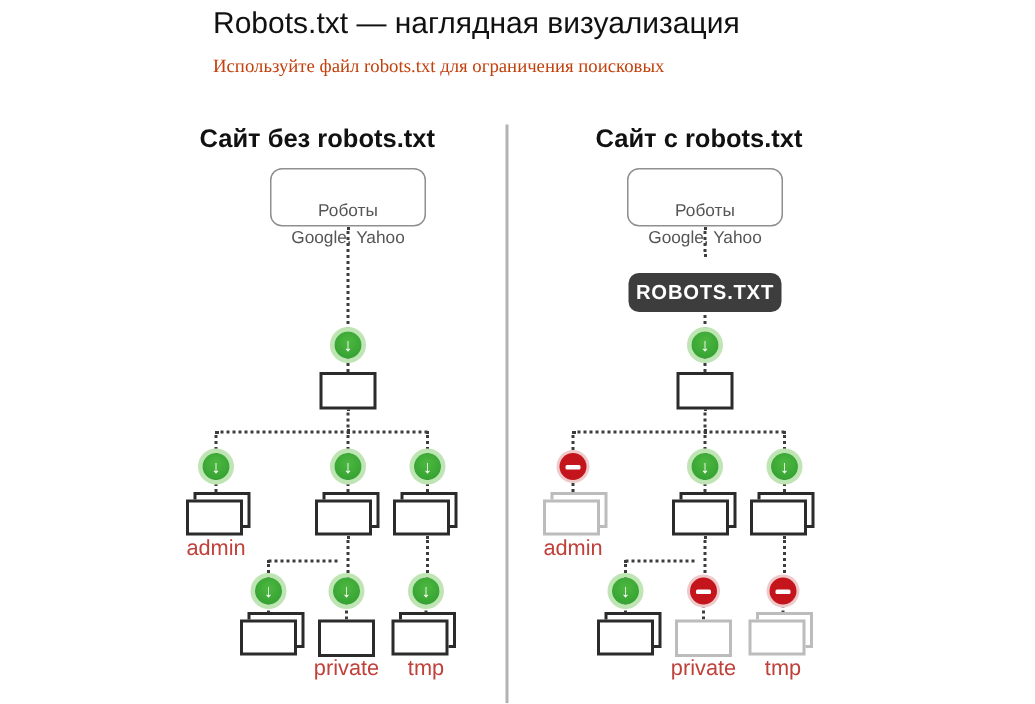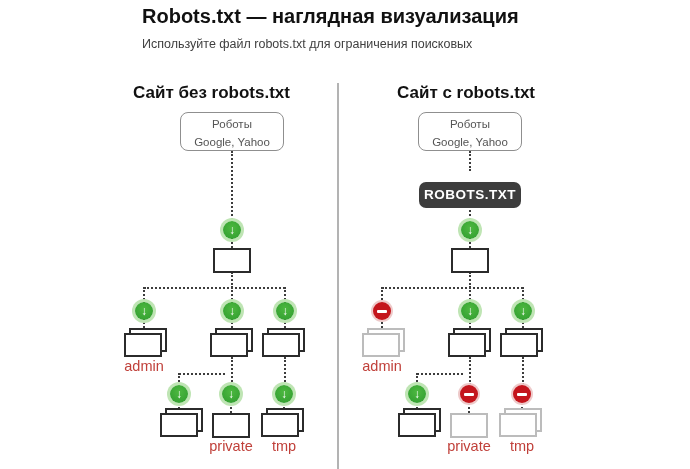--- a/index.html
+++ b/index.html
@@ -1,26 +1,26 @@
 <!DOCTYPE html>
 <html><head>
 <meta charset="utf-8">
 <style>
   html,body{margin:0;padding:0;background:#fff;}
   .canvas{position:relative;width:690px;height:469px;background:#ffffff;overflow:hidden;
           font-family:"Liberation Sans","DejaVu Sans",sans-serif;color:#111;}
-  .title{position:absolute;left:142px;top:5px;font-size:20px;font-weight:bold;color:#111;white-space:nowrap;}
-  .subtitle{position:absolute;left:142px;top:35px;font-size:12.5px;color:#404040;line-height:1.45;}
+  .title{position:absolute;left:142px;top:5px;font-size:20px;font-weight:normal;color:#111;white-space:nowrap;}
+  .subtitle{position:absolute;left:142px;top:35px;font-size:12.5px;color:#c2410c;line-height:1.45;font-family:Liberation Serif, serif;}
   .colhead{position:absolute;top:83px;font-size:17px;font-weight:bold;color:#111;white-space:nowrap;}
   .divider{position:absolute;left:337px;top:83px;width:2px;height:386px;background:#b3b3b3;}
   .vline{position:absolute;width:0;border-left:2px dotted #3c3c3c;z-index:1;}
   .hline{position:absolute;height:0;border-top:2px dotted #3c3c3c;z-index:1;}
   .robox{position:absolute;width:104px;height:39px;box-sizing:border-box;background:#fff;
          border:1px solid #8f8f8f;border-radius:8px;text-align:center;color:#555;
-         font-size:11.5px;line-height:1.55;padding-top:3px;z-index:2;}
+         font-size:11.5px;line-height:1.55;padding-top:20px;z-index:2;}
   .badge{position:absolute;width:102px;height:26px;background:#3d3d3d;color:#fff;font-weight:bold;
          font-size:13.5px;letter-spacing:.5px;text-align:center;line-height:26px;border-radius:7px;z-index:2;}
   .rootnode{position:absolute;width:38px;height:25px;box-sizing:border-box;background:#fff;
             border:2px solid #2b2b2b;z-index:2;}
   .icon{position:absolute;width:18px;height:18px;border-radius:50%;display:flex;align-items:center;
         justify-content:center;z-index:3;}
   .allow{background:radial-gradient(circle at 50% 38%,#4db840,#2e9b2e);box-shadow:0 0 0 3px #bfe5b4;
          color:#fff;font-size:12px;font-weight:bold;line-height:1;}
   .deny{background:#c4151c;box-shadow:0 0 0 2px #eecaca;}
   .deny .bar{width:10px;height:3px;background:#fff;border-radius:1px;}

